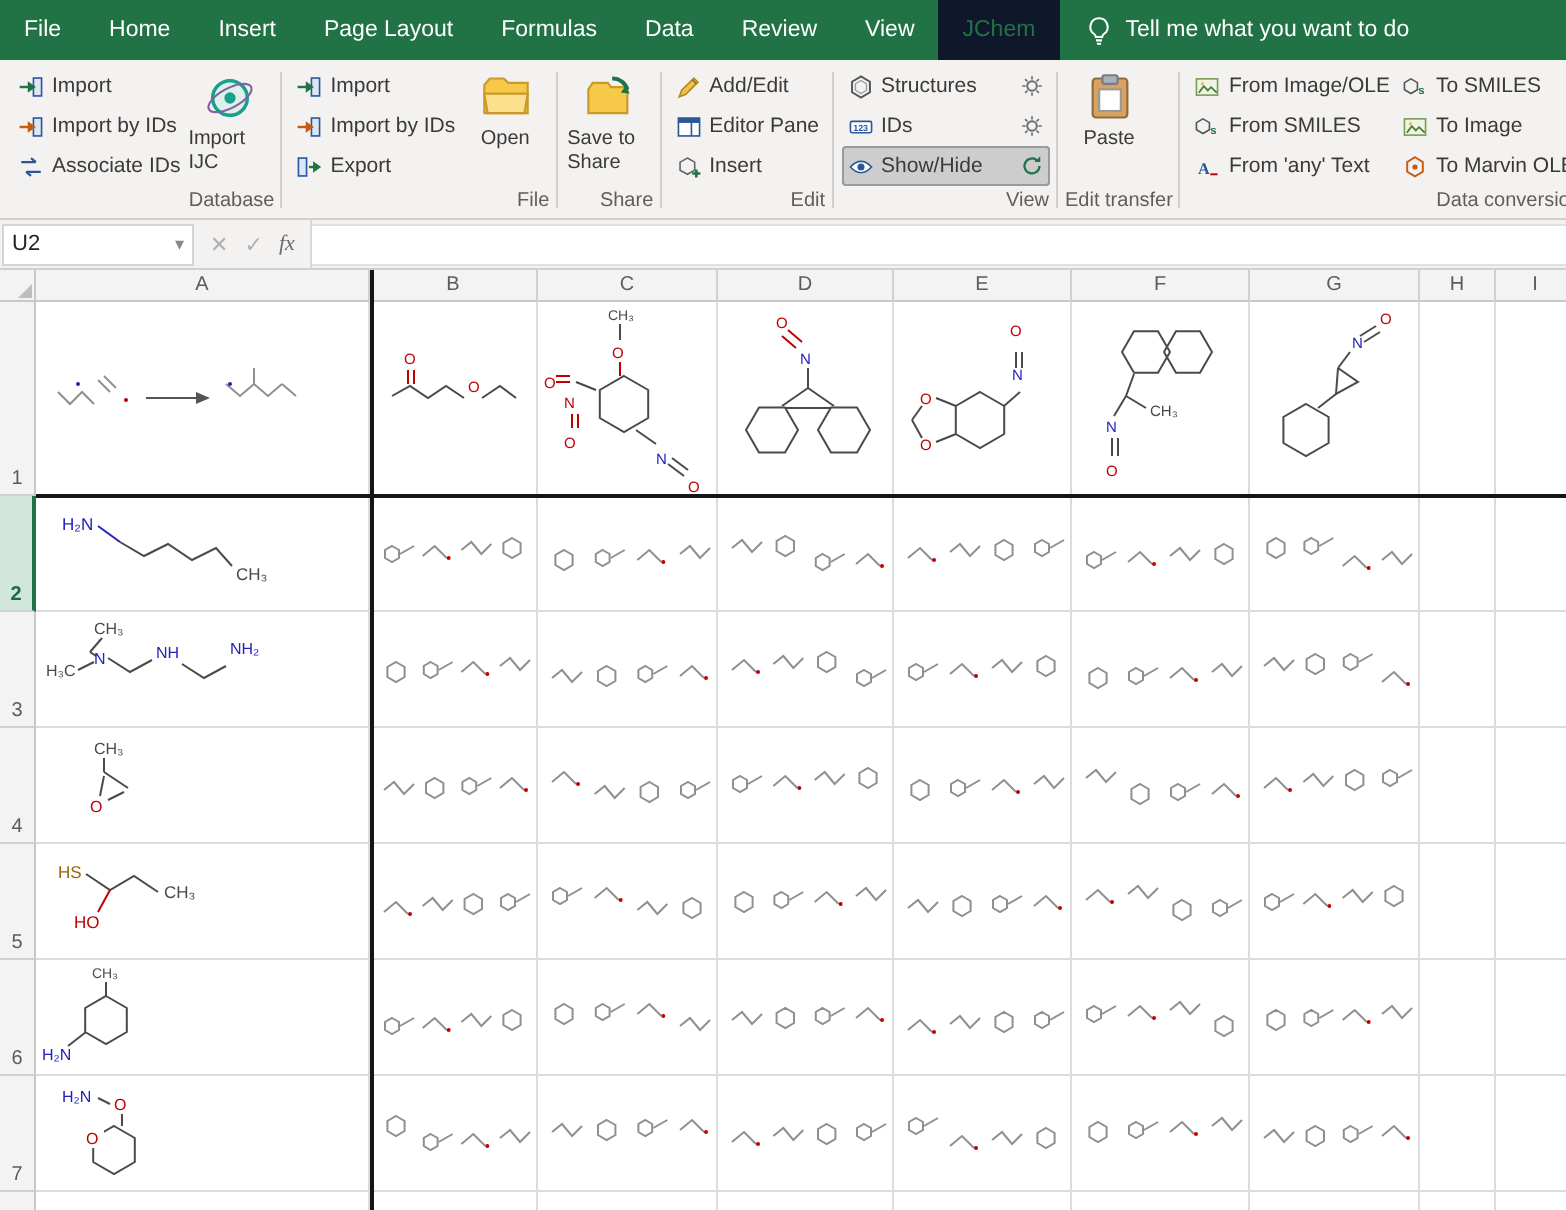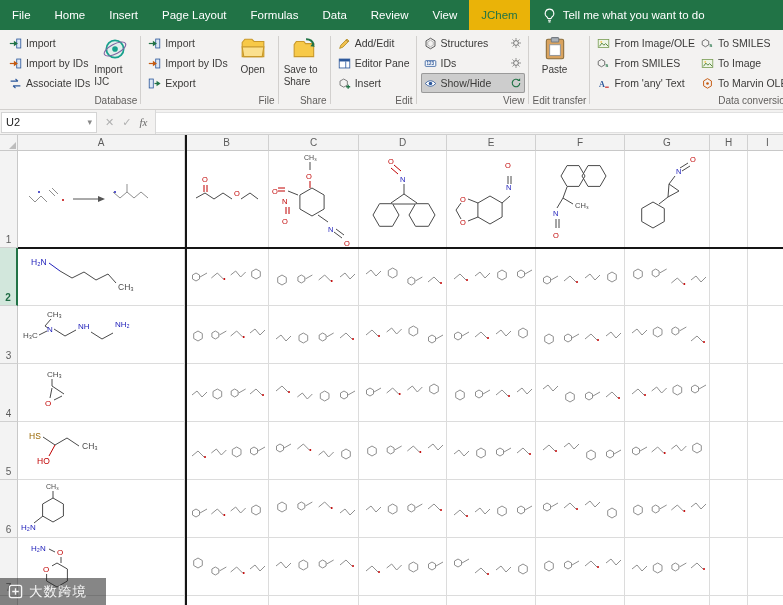--- a/index.html
+++ b/index.html
@@ -1,21 +1,21 @@
 <!DOCTYPE html>
 <html><head>
 <meta charset="utf-8">
 <style>
 *{margin:0;padding:0;box-sizing:border-box}
 html,body{width:783px;height:605px;overflow:hidden}
 body{font-family:"Liberation Sans",sans-serif;font-size:11px;color:#333;background:#fff;position:relative}
 
 .tabbar{height:30px;background:#217346;display:flex;align-items:stretch;color:#fff}
 .tab{padding:0 12px;display:flex;align-items:center;font-size:11.5px;cursor:default;white-space:nowrap}
-.tab.active{background:#eab308;color:#217346}
+.tab.active{background:#0f172a;color:#217346}
 .tellme{display:flex;align-items:center;gap:6px;padding:0 12px;font-size:11.5px;color:#fff}
 
 .ribbon{height:80px;background:#f3f2f1;border-bottom:1px solid #d2d0ce;display:flex;padding:1px 2px 0 2px;overflow:hidden}
 .group{display:flex;flex-direction:column;padding:1px 4px 0 4px;position:relative}
 .group:after{content:"";position:absolute;right:0;top:5px;bottom:5px;width:1px;background:#d2d0ce}
 .group-body{flex:1;display:flex;align-items:flex-start}
 .group-name{height:15px;text-align:right;font-size:10px;color:#605e5c;line-height:14px;white-space:nowrap}
 .smallstack{display:flex;flex-direction:column;padding-top:1px}
 .smallstack.wide{width:104px}
 .sbtn{display:flex;align-items:center;gap:4px;height:20px;padding:0 3px;border-radius:2px;white-space:nowrap;font-size:10.5px;color:#3b3a39}
@@ -1127,22 +1127,13 @@
             </svg>
           </span>
         </div>
         <div class="cell" style="width: 38px;"></div>
         <div class="cell" style="width: 40px;"></div>
       </div>
       <div class="pane-v" style="left: 185px;"></div>
       <div class="pane-h" style="top: 112px; left: 18px; right: 0px;"></div>
     </div>
 
-  <div class="watermark">
-    <span id="wm-icon">
-        <svg width="15" height="15" viewBox="0 0 16 16">
-          <rect x="1.5" y="1.5" width="13" height="13" rx="2" fill="none" stroke="#f5f5f5" stroke-width="1.4"></rect>
-          <path d="M8 4.5v7M4.5 8h7" stroke="#f5f5f5" stroke-width="1.4"></path>
-        </svg>
-      </span>
-    <span>大数跨境</span>
-  </div>
 </div>
 
 </body></html>

